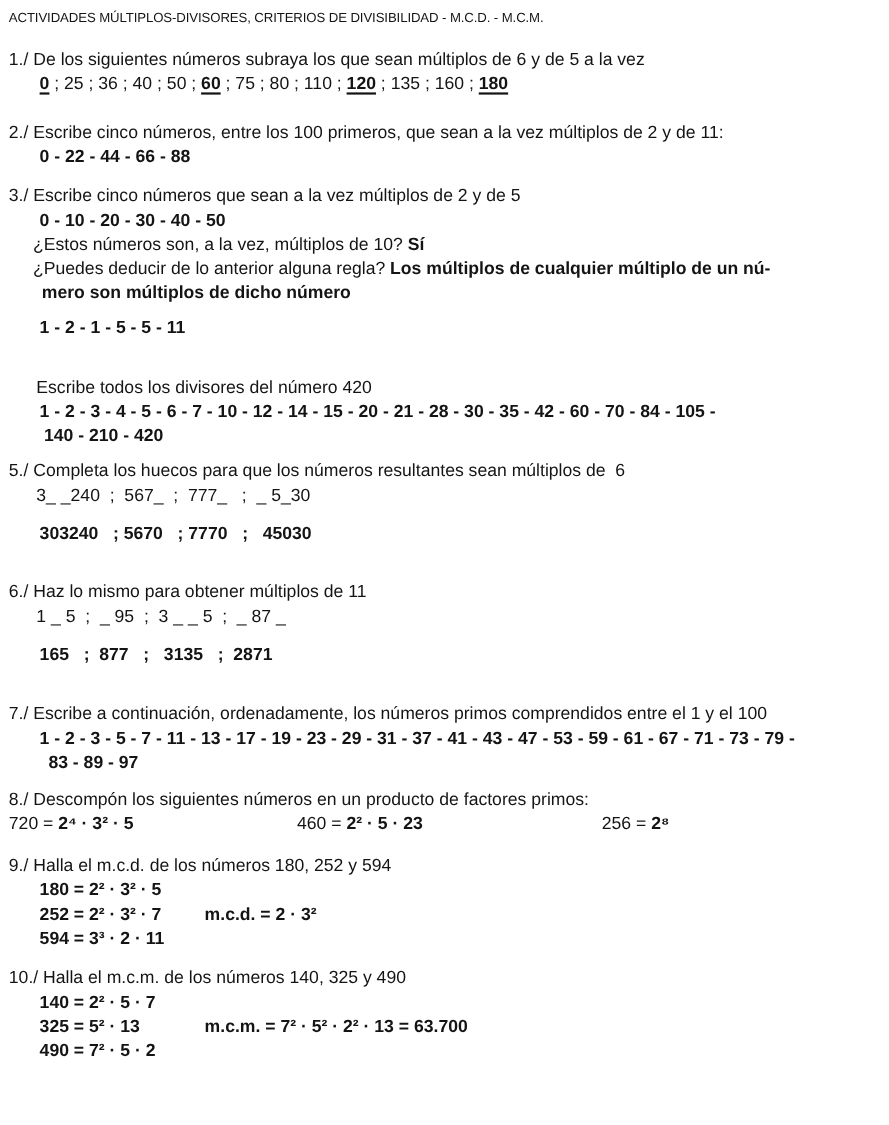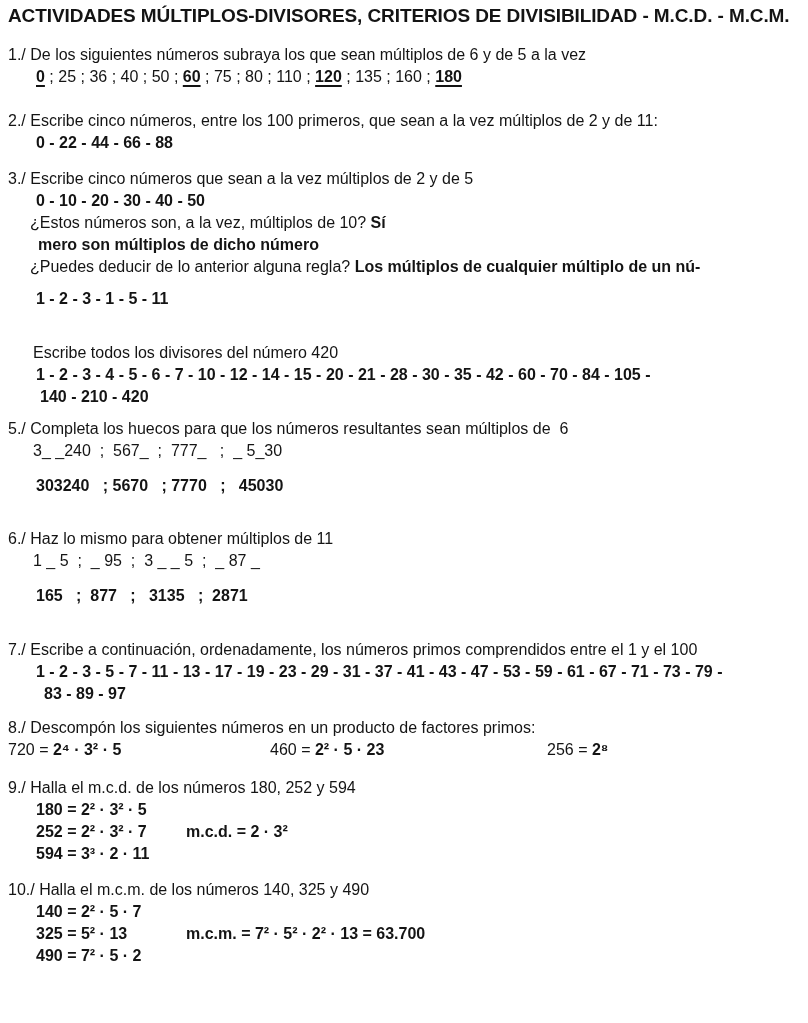--- a/index.html
+++ b/index.html
@@ -8,22 +8,22 @@
     width: 808px;
     height: 1023px;
     overflow: hidden;
     font-family: "Liberation Sans", sans-serif;
     font-size: 16px;
     line-height: 22px;
     color: #141414;
     padding: 5px 8px 0 8px;
   }
   .title {
-    font-size: 19px;
-    font-weight: bold;
+    font-size: 12px;
+    font-weight: normal;
     letter-spacing: -0.1px;
   }
   .line { white-space: pre-wrap; }
   .b { font-weight: bold; }
   strong { font-weight: bold; }
   
   .ind22 { padding-left: 22px; }
   .ind25 { padding-left: 25px; }
   .ind28 { padding-left: 28px; }
   .ind30 { padding-left: 30px; }
@@ -63,26 +63,26 @@
 
   <section class="mt22">
     <p class="line">2./ Escribe cinco números, entre los 100 primeros, que sean a la vez múltiplos de 2 y de 11:</p>
     <p class="line ind28 b">0 - 22 - 44 - 66 - 88</p>
   </section>
 
   <section class="mt14">
     <p class="line">3./ Escribe cinco números que sean a la vez múltiplos de 2 y de 5</p>
     <p class="line ind28 b">0 - 10 - 20 - 30 - 40 - 50</p>
     <p class="line ind22"><span>¿Estos números son, a la vez, múltiplos de 10? </span><strong>Sí</strong></p>
+    <p class="line ind22"><span>¿Puedes deducir de lo anterior alguna regla? </span><strong>Los múltiplos de cualquier múltiplo de un nú-</strong></p>
     <p class="line ind30 b">mero son múltiplos de dicho número</p>
-    <p class="line ind22"><span>¿Puedes deducir de lo anterior alguna regla? </span><strong>Los múltiplos de cualquier múltiplo de un nú-</strong></p>
   </section>
 
   <section class="mt10">
-    <p class="line ind28 b">1 - 2 - 3 - 1 - 5 - 11</p>
+    <p class="line ind28 b">1 - 2 - 1 - 5 - 5 - 11</p>
     <p class="line ind25 mt20">Escribe todos los divisores del número 420</p>
     <p class="line ind28 b">1 - 2 - 3 - 4 - 5 - 6 - 7 - 10 - 12 - 14 - 15 - 20 - 21 - 28 - 30 - 35 - 42 - 60 - 70 - 84 - 105 -</p>
     <p class="line ind32 b">140 - 210 - 420</p>
   </section>
 
   <section class="mt10">
     <p class="line">5./ Completa los huecos para que los números resultantes sean múltiplos de  6</p>
     <p class="line ind25">3_ _240  ;  567_  ;  777_   ;  _ 5_30</p>
     <p class="line ind28 b mt13">303240   ; 5670   ; 7770   ;   45030</p>
   </section>

